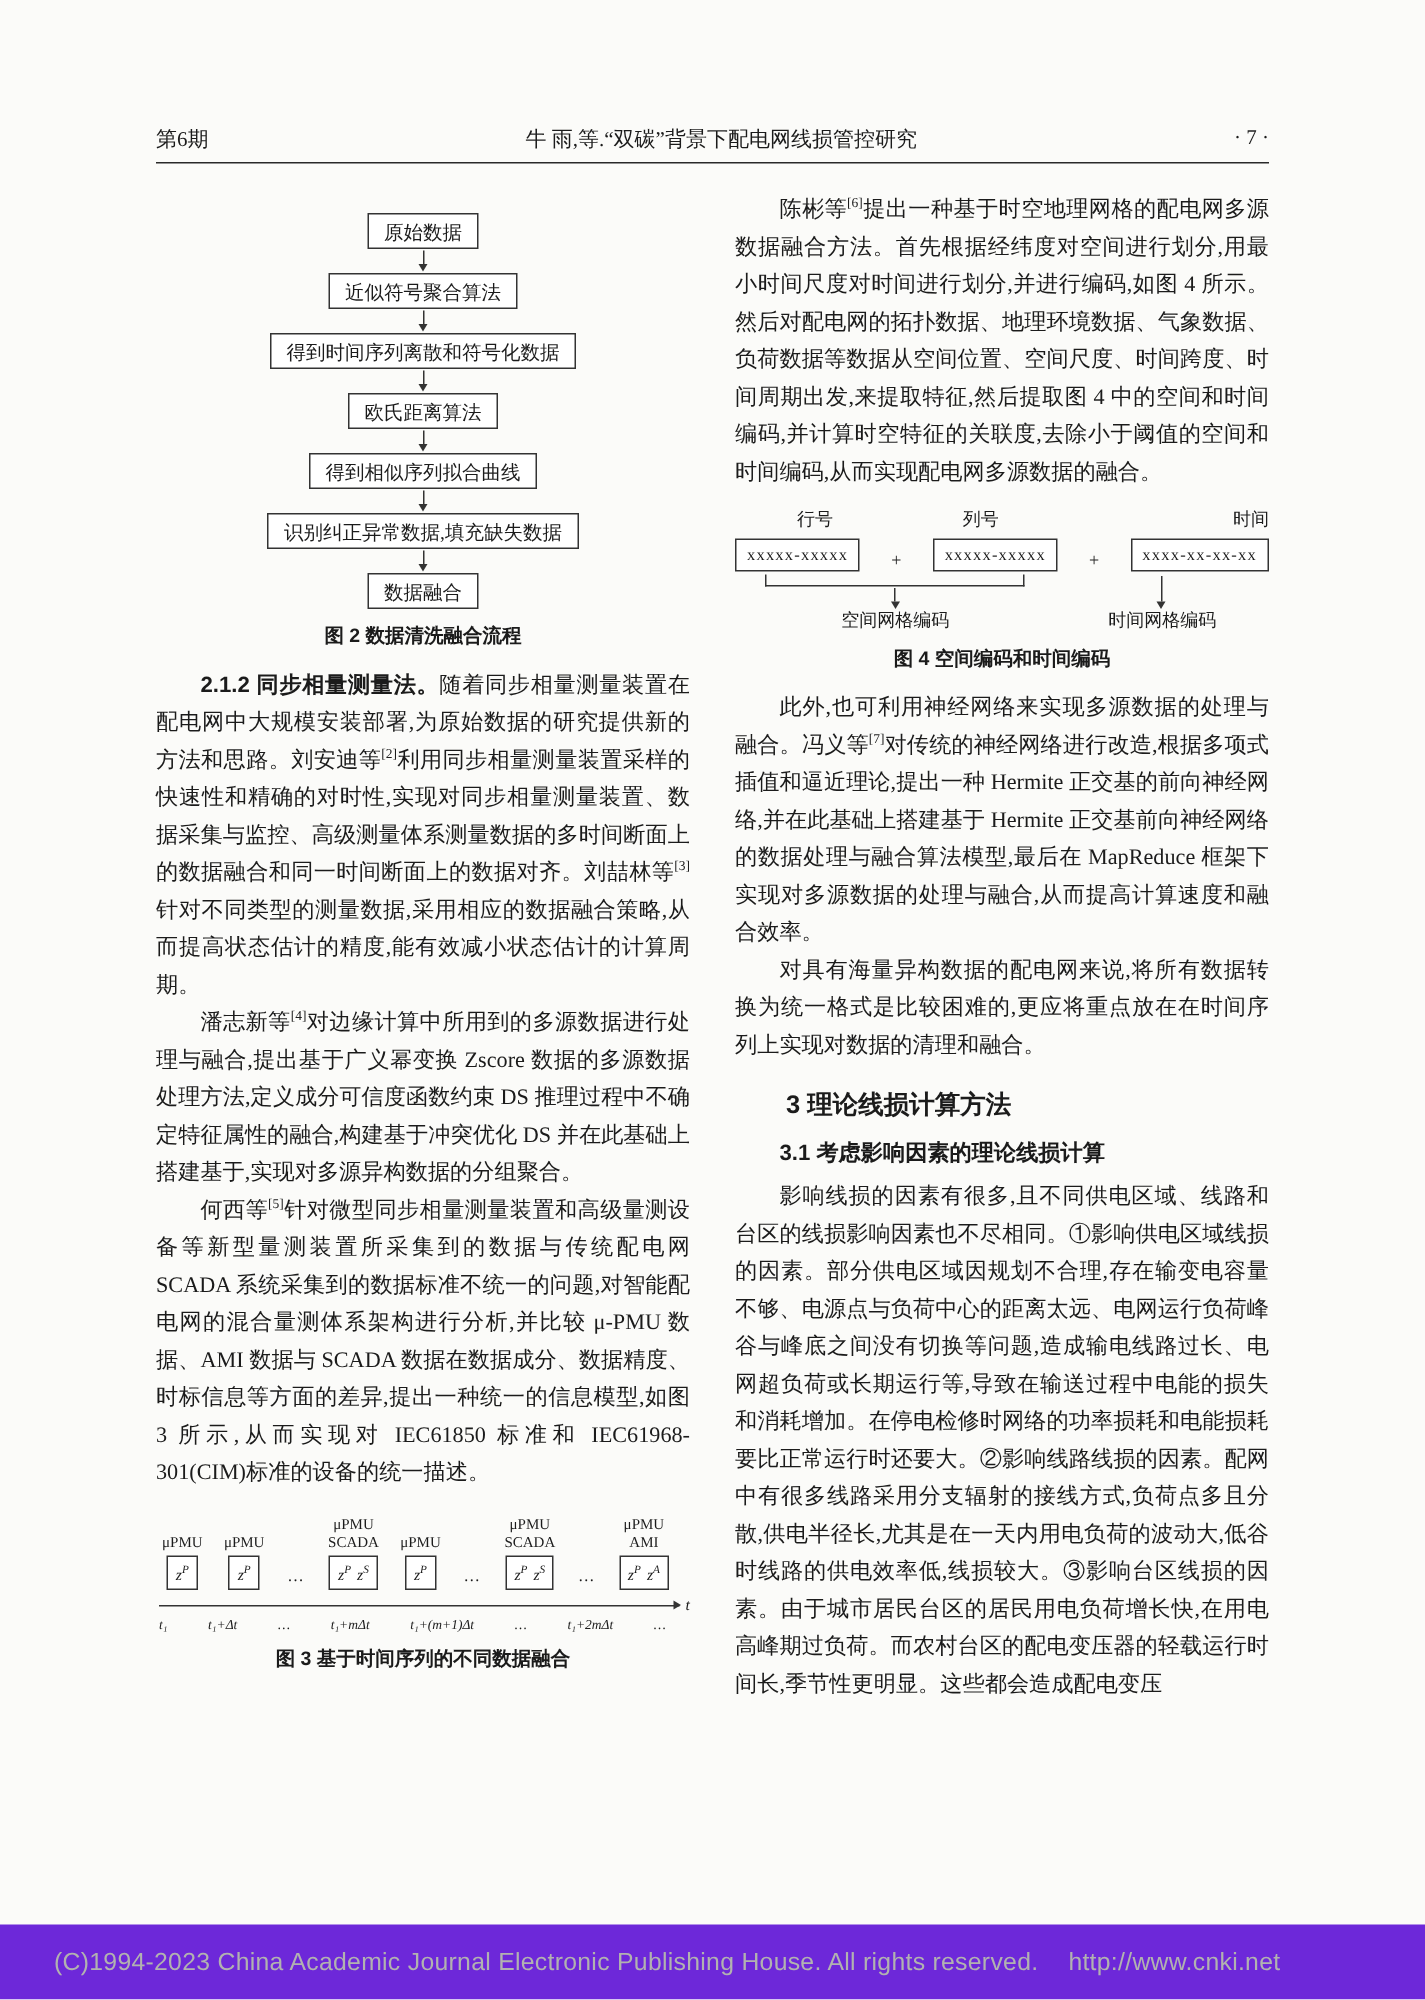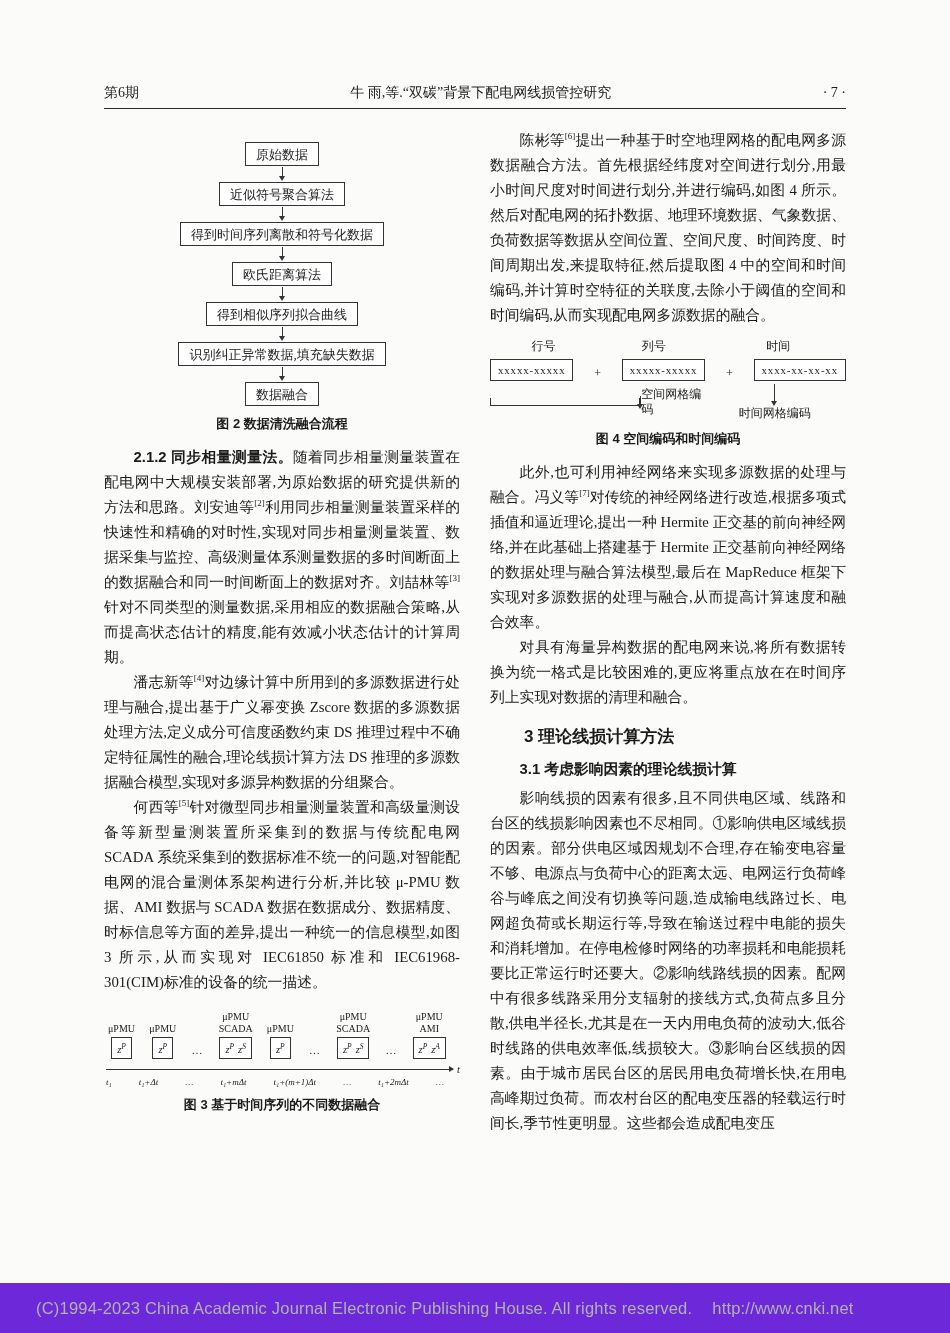--- a/index.html
+++ b/index.html
@@ -43,26 +43,26 @@
   .f3line::after{content:"";position:absolute;right:-1px;top:-4px;width:0;height:0;
     border-top:3.5px solid transparent;border-bottom:3.5px solid transparent;border-left:5.5px solid #333;}
   .f3t{font-size:10.5px;font-style:italic;margin-left:4px;}
   .f3ticks{display:flex;justify-content:space-between;font-size:9px;font-style:italic;margin-top:2px;padding:0 16px 0 2px;}
 
   
   .fig4{margin:10px 0 0;}
   .f4labels{display:flex;font-size:12px;margin-bottom:4px;}
   .w1{width:30%;text-align:center;}
   .w2{width:32%;text-align:center;}
-  .w3{width:38%;text-align:center;}
+  .w3{width:38%;text-align:right;}
   .f4row{display:flex;align-items:flex-end;justify-content:space-between;}
   .f4box{border:1px solid #333;background:#fff;font-size:11px;line-height:14px;padding:3px 7px;white-space:nowrap;letter-spacing:0.8px;}
   .f4plus{font-size:12px;padding:0 2px;}
   .f4bottom{display:flex;margin-top:2px;}
-  .f4gleft{width:60%;display:flex;flex-direction:row;align-items:center;}
+  .f4gleft{width:60%;display:flex;flex-direction:column;align-items:center;}
   .f4gright{width:40%;display:flex;flex-direction:column;align-items:center;}
   .f4bracket{width:80%;height:7px;border:1px solid #333;border-top:none;}
   .f4arrow{height:9px;margin:1px 0 5px;}
   .f4arrow-tall{height:17px;margin:1px 0 5px;}
   .f4blab{font-size:12px;line-height:15px;}
 
   
   .footer{position:absolute;left:0;bottom:0;width:950px;height:50px;background:#6d28d9;
     display:flex;align-items:center;box-sizing:border-box;padding:0 40px 0 36px;
     font-family:"Liberation Sans","DejaVu Sans",sans-serif;font-size:16.5px;color:#b2b2b0;letter-spacing:0.2px;}
@@ -97,21 +97,21 @@
         <div class="fc-box">识别纠正异常数据,填充缺失数据</div>
         <div class="arrow-v fc-arrow"></div>
         <div class="fc-box">数据融合</div>
       </div>
       <figcaption class="figcap">图 2   数据清洗融合流程</figcaption>
     </figure>
 
     <p class="p"><span class="inhead">2.1.2   同步相量测量法。</span><span>随着同步相量测量装置在配电网中大规模安装部署,为原始数据的研究提供新的方法和思路。刘安迪等</span><sup class="ref">[2]</sup><span>利用同步相量测量装置采样的快速性和精确的对时性,实现对同步相量测量装置、数据采集与监控、高级测量体系测量数据的多时间断面上的数据融合和同一时间断面上的数据对齐。刘喆林等</span><sup class="ref">[3]</sup><span>针对不同类型的测量数据,采用相应的数据融合策略,从而提高状态估计的精度,能有效减小状态估计的计算周期。</span></p>
 
 
-    <p class="p"><span>潘志新等</span><sup class="ref">[4]</sup><span>对边缘计算中所用到的多源数据进行处理与融合,提出基于广义幂变换 Zscore 数据的多源数据处理方法,定义成分可信度函数约束 DS 推理过程中不确定特征属性的融合,理论线损计算方法 DS 推理的多源数据融合模型,实现对多源异构数据的分组聚合。</span></p>
+    <p class="p"><span>潘志新等</span><sup class="ref">[4]</sup><span>对边缘计算中所用到的多源数据进行处理与融合,提出基于广义幂变换 Zscore 数据的多源数据处理方法,定义成分可信度函数约束 DS 推理过程中不确定特征属性的融合,构建基于冲突优化 DS 并在此基础上搭建基于,实现对多源异构数据的分组聚合。</span></p>
 
     <p class="p"><span>何西等</span><sup class="ref">[5]</sup><span>针对微型同步相量测量装置和高级量测设备等新型量测装置所采集到的数据与传统配电网 SCADA 系统采集到的数据标准不统一的问题,对智能配电网的混合量测体系架构进行分析,并比较 μ-PMU 数据、AMI 数据与 SCADA 数据在数据成分、数据精度、时标信息等方面的差异,提出一种统一的信息模型,如图 3 所示,从而实现对 IEC61850 标准和 IEC61968-301(CIM)标准的设备的统一描述。</span></p>
 
     <figure class="fig3">
       <div class="f3row">
         <div class="f3col">
           <div class="f3labwrap">
             <div>μPMU</div>
           </div>
           <div class="f3box"><span class="tok"><span>z</span><sup>P</sup></span></div>

